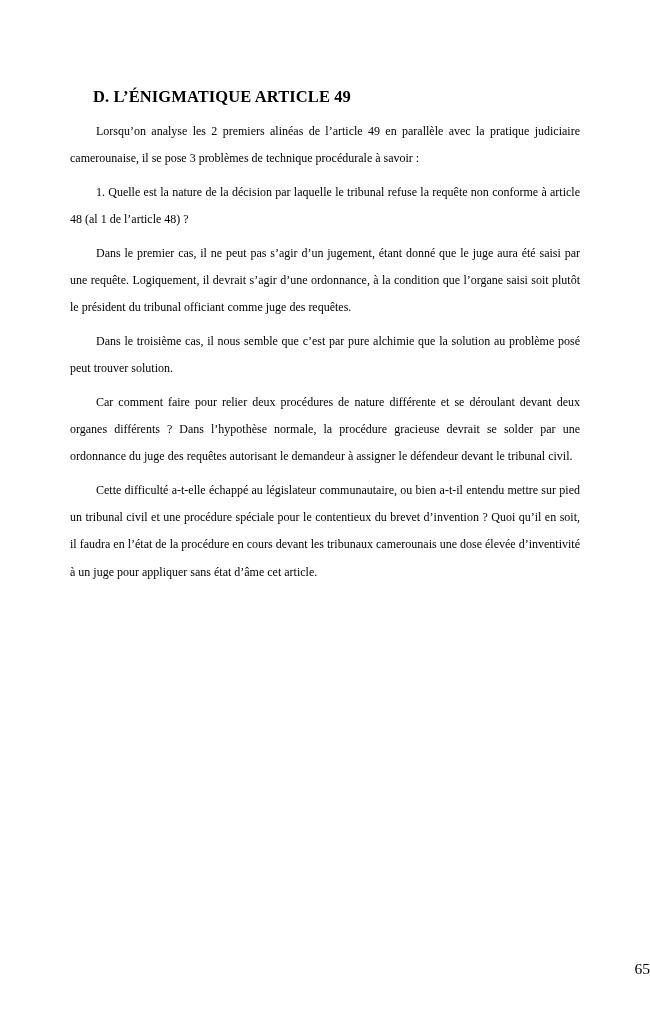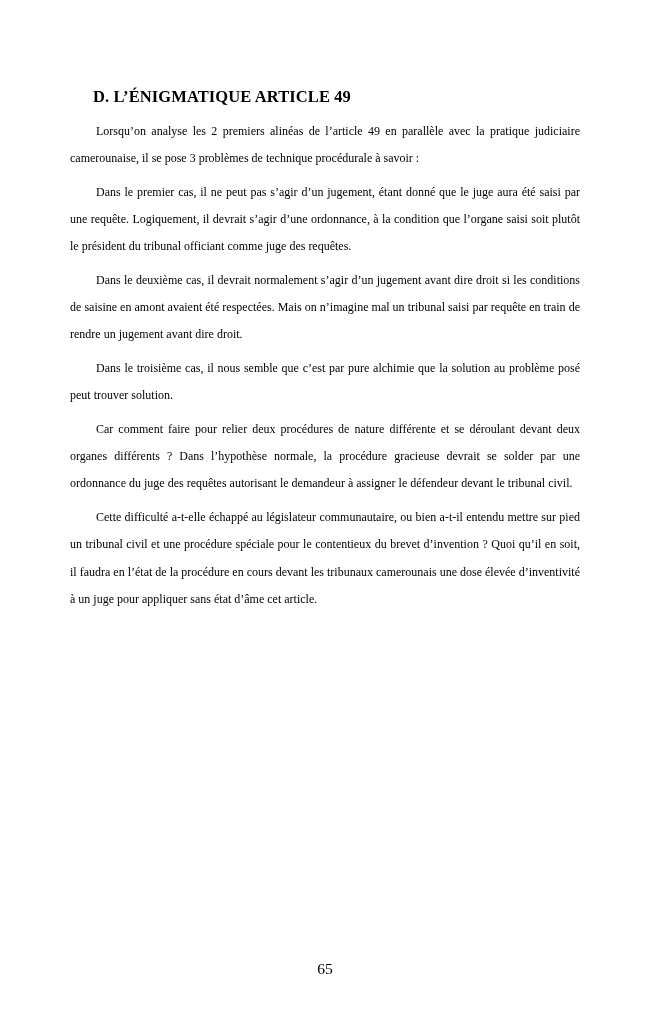--- a/index.html
+++ b/index.html
@@ -51,42 +51,42 @@
     word-spacing: 0px;
   }
   .para:last-child {
     margin-bottom: 8px;
   }
   .page-number {
     position: absolute;
     left: 0;
     top: 958px;
     width: 650px;
-    text-align: center;
+    text-align: right;
     font-size: 15.6px;
     line-height: 22px;
   }
 </style>
 </head>
 <body>
 
 <div class="page">
 
   <div class="content">
 
     <h2 class="section-heading">D. L’ÉNIGMATIQUE ARTICLE 49</h2>
 
     <p class="para">Lorsqu’on analyse les 2 premiers alinéas de l’article 49 en parallèle avec la pratique judiciaire camerounaise, il se pose 3 problèmes de technique procédurale à savoir :</p>
 
+    <p class="para">1. Quelle est la nature de la décision par laquelle le tribunal refuse la requête non conforme à article 48 (al 1 de l’article 48) ?</p>
 
 
 
     <p class="para">Dans le premier cas, il ne peut pas s’agir d’un jugement, étant donné que le juge aura été saisi par une requête. Logiquement, il devrait s’agir d’une ordonnance, à la condition que l’organe saisi soit plutôt le président du tribunal officiant comme juge des requêtes.</p>
 
-    <p class="para">Dans le deuxième cas, il devrait normalement s’agir d’un jugement avant dire droit si les conditions de saisine en amont avaient été respectées. Mais on n’imagine mal un tribunal saisi par requête en train de rendre un jugement avant dire droit.</p>
 
     <p class="para">Dans le troisième cas, il nous semble que c’est par pure alchimie que la solution au problème posé peut trouver solution.</p>
 
     <p class="para">Car comment faire pour relier deux procédures de nature différente et se déroulant devant deux organes différents ? Dans l’hypothèse normale, la procédure gracieuse devrait se solder par une ordonnance du juge des requêtes autorisant le demandeur à assigner le défendeur devant le tribunal civil.</p>
 
     <p class="para">Cette difficulté a-t-elle échappé au législateur communautaire, ou bien a-t-il entendu mettre sur pied un tribunal civil et une procédure spéciale pour le contentieux du brevet d’invention ? Quoi qu’il en soit, il faudra en l’état de la procédure en cours devant les tribunaux camerounais une dose élevée d’inventivité à un juge pour appliquer sans état d’âme cet article.</p>
 
   </div>
 
   <div class="page-number">65</div>

